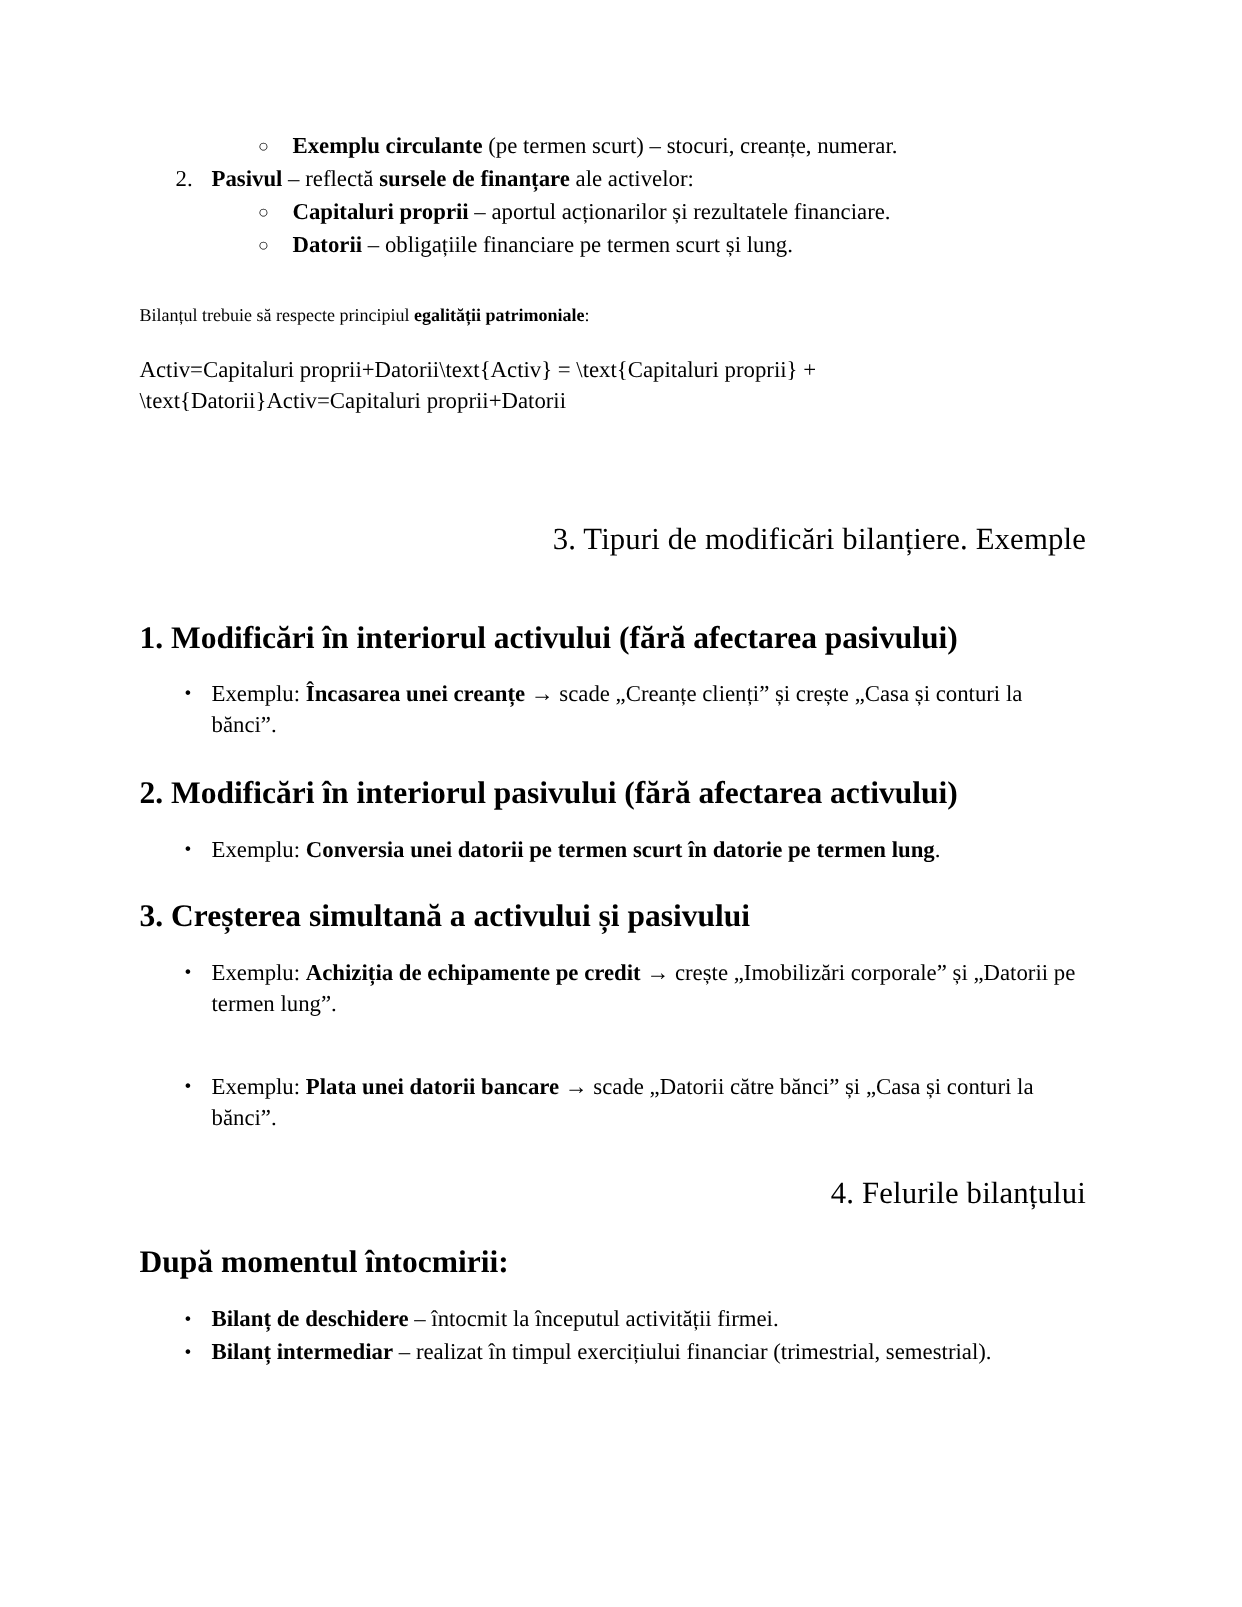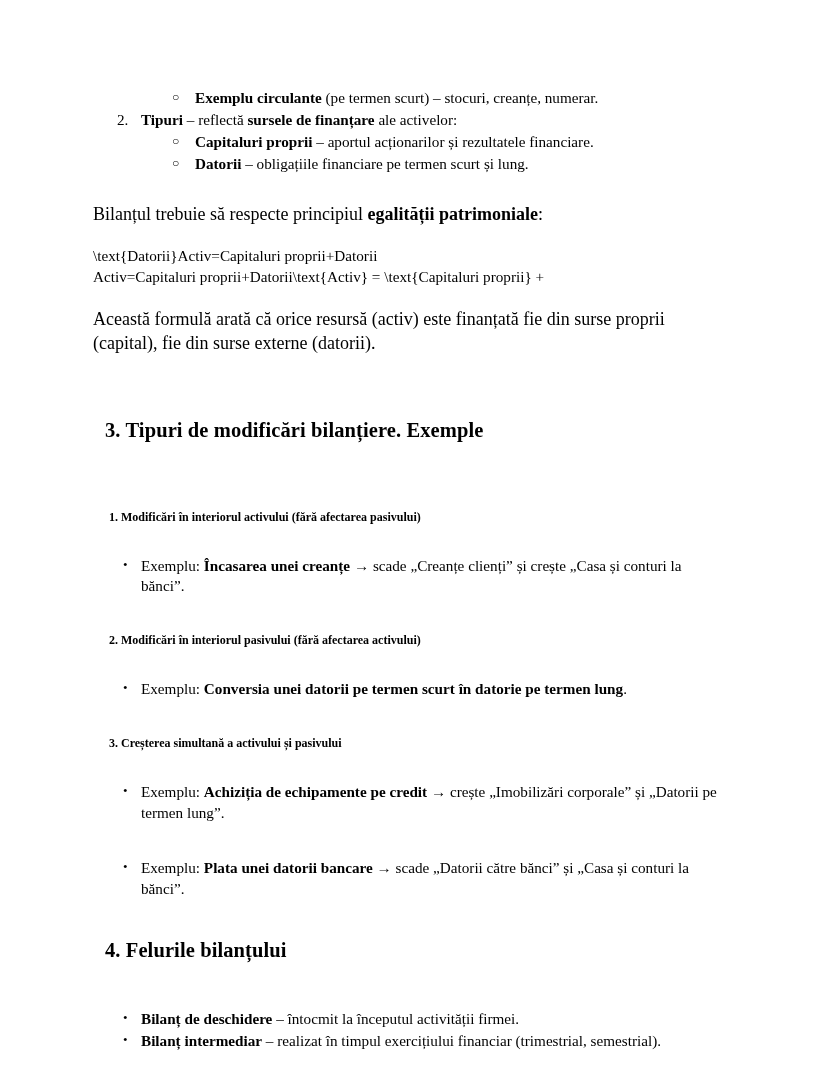--- a/index.html
+++ b/index.html
@@ -26,21 +26,21 @@
   }
   .content {
     position: absolute;
     left: 93px;
     top: 88px;
     width: 631px;
   }
 
   
   .para {
-    font-size: 18px;
+    font-size: 12px;
     line-height: 1.38;
     margin: 0;
     text-align: left;
   }
   .b { font-weight: bold; }
 
   
   .outline { margin: 0; padding: 0; list-style: none; }
 
   .li-circle {
@@ -72,29 +72,30 @@
   }
   .formula {
     font-size: 15.2px;
     line-height: 1.38;
     margin: 0;
   }
 
   
   h1.section-title {
     font-size: 20.5px;
-    font-weight: bold;
-    margin: 12px;
+    font-weight: normal;
+    margin: 0;
     line-height: 1.25;
     letter-spacing: 0.1px;
+    text-align: right;
   }
   h2.sub-title {
-    font-size: 12px;
+    font-size: 21px;
     font-weight: bold;
-    margin: 16px;
+    margin: 0;
     line-height: 1.3;
   }
 
   
   .bullets { margin: 0; padding: 0; list-style: none; }
   .li-bullet {
     position: relative;
     padding-left: 48px;
     font-size: 15.2px;
     line-height: 1.38;
@@ -120,46 +121,45 @@
 
     <ul class="outline">
 
       <li class="li-circle">
         <span class="marker">○</span>
         <span class="b">Exemplu circulante</span><span> (pe termen scurt) – stocuri, creanțe, numerar.</span>
       </li>
 
       <li class="li-decimal">
         <span class="marker">2.</span>
-        <span class="b">Tipuri</span><span> – reflectă </span><span class="b">sursele de finanțare</span><span> ale activelor:</span>
+        <span class="b">Pasivul</span><span> – reflectă </span><span class="b">sursele de finanțare</span><span> ale activelor:</span>
       </li>
 
       <li class="li-circle">
         <span class="marker">○</span>
         <span class="b">Capitaluri proprii</span><span> – aportul acționarilor și rezultatele financiare.</span>
       </li>
 
       <li class="li-circle">
         <span class="marker">○</span>
         <span class="b">Datorii</span><span> – obligațiile financiare pe termen scurt și lung.</span>
       </li>
     </ul>
 
     <div class="spacer-lg"></div>
 
     <p class="para"><span>Bilanțul trebuie să respecte principiul </span><span class="b">egalității patrimoniale</span><span>:</span></p>
 
     <div class="spacer-md"></div>
 
+    <p class="formula">Activ=Capitaluri proprii+Datorii\text{Activ} = \text{Capitaluri proprii} +</p>
     <p class="formula">\text{Datorii}Activ=Capitaluri proprii+Datorii</p>
-    <p class="formula">Activ=Capitaluri proprii+Datorii\text{Activ} = \text{Capitaluri proprii} +</p>
-
-    <div class="spacer-md"></div>
-
-    <p class="para">Această formulă arată că orice resursă (activ) este finanțată fie din surse proprii (capital), fie din surse externe (datorii).</p>
+
+    <div class="spacer-md"></div>
+
 
     <div class="spacer-xxl"></div>
 
     <h1 class="section-title">3. Tipuri de modificări bilanțiere. Exemple</h1>
 
     <div class="spacer-md"></div>
 
 
     <div class="spacer-md"></div>
 
@@ -203,20 +203,21 @@
         <span>Exemplu: </span><span class="b">Plata unei datorii bancare</span><span> → scade „Datorii către bănci” și „Casa și conturi la bănci”.</span>
       </li>
     </ul>
 
     <div class="spacer-lg"></div>
 
     <h1 class="section-title">4. Felurile bilanțului</h1>
 
     <div class="spacer-md"></div>
 
+    <h2 class="sub-title">După momentul întocmirii:</h2>
 
     <div class="spacer-sm"></div>
 
     <ul class="bullets">
       <li class="li-bullet">
         <span class="marker">•</span>
         <span class="b">Bilanț de deschidere</span><span> – întocmit la începutul activității firmei.</span>
       </li>
       <li class="li-bullet">
         <span class="marker">•</span>

